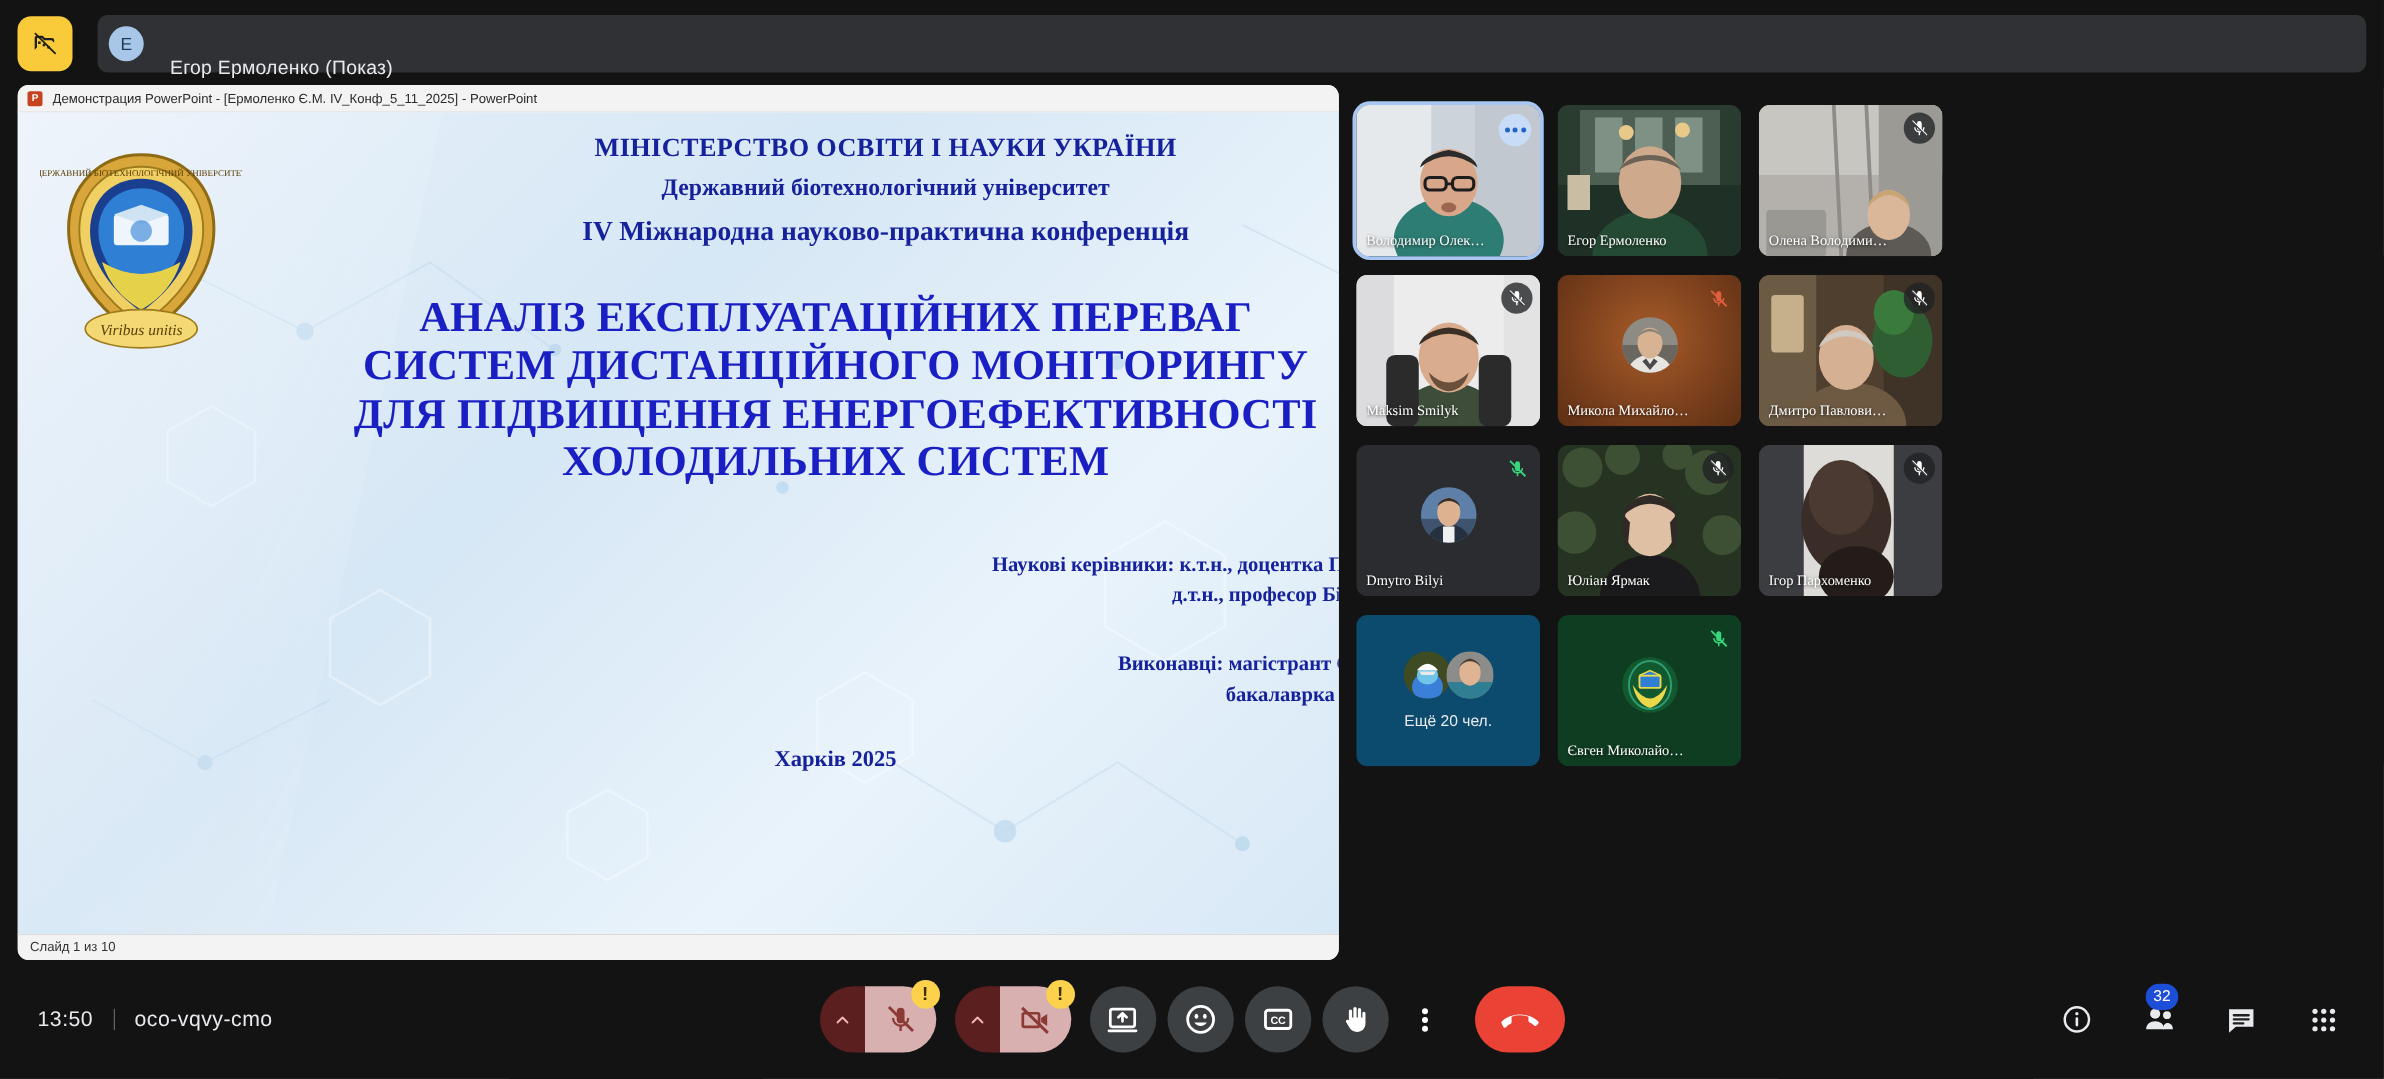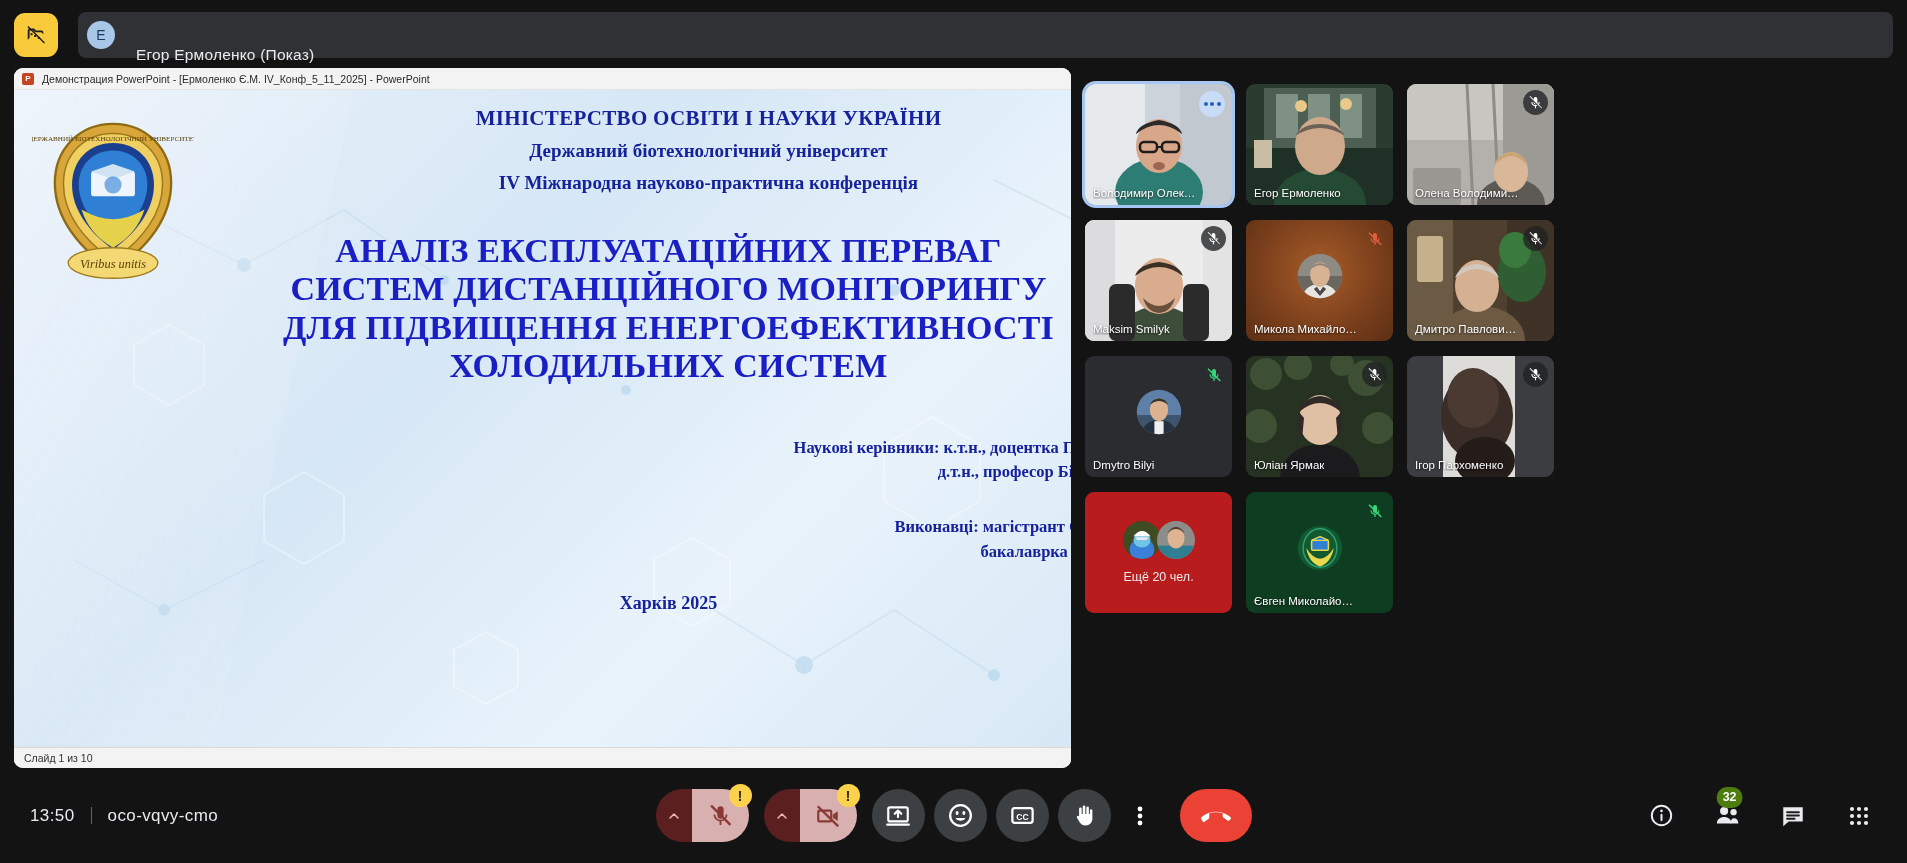--- a/index.html
+++ b/index.html
@@ -83,21 +83,21 @@
   .org-lines { text-align: center; }
   .org-line1 {
     font-size: 21px; font-weight: bold; color: #16229c; letter-spacing: .3px;
     margin-left: 80px;
   }
   .org-line2 {
     font-size: 19px; font-weight: bold; color: #16229c; margin-top: 9px;
     margin-left: 80px;
   }
   .org-line3 {
-    font-size: 19px; font-weight: bold; color: #16229c; margin-top: 10px;
+    font-size: 22px; font-weight: bold; color: #16229c; margin-top: 10px;
     margin-left: 80px;
   }
   .main-title {
     text-align: center; margin-top: 38px;
     font-size: 34px; line-height: 1.13; font-weight: bold;
     color: #1a1fc4; letter-spacing: .2px;
   }
   .main-title div { white-space: nowrap; }
 
   .sup-block {
@@ -139,42 +139,42 @@
   }
   .grid { grid-auto-rows: 121px; gap: 15px 14px; }
   .tile-bg { position: absolute; inset: 0; }
   .tile.active {
     box-shadow: 0 0 0 3px #a7c7f2; border-radius: 11px;
   }
   .tile-name {
     position: absolute; left: 8px; bottom: 6px; z-index: 4;
     font-size: 11.5px; color: #fff; font-weight: 500;
     text-shadow: 0 1px 3px rgba(0,0,0,.75);
-    max-width: 132px; white-space: nowrap; overflow: hidden; text-overflow: clip;
+    max-width: 132px; white-space: nowrap; overflow: hidden; text-overflow: clip; font-family: Liberation Serif, serif;
   }
   .mic-badge {
     position: absolute; right: 6px; top: 6px; z-index: 5;
     width: 25px; height: 25px; border-radius: 50%;
     display: flex; align-items: center; justify-content: center;
   }
   .mic-badge.dark { background: rgba(32,33,36,.78); }
   .mic-badge.plain { background: transparent; }
   .more-badge {
     position: absolute; right: 7px; top: 7px; z-index: 5;
     width: 26px; height: 26px; border-radius: 50%;
     background: #c8dcf7; display: flex; align-items: center; justify-content: center;
     gap: 2.5px; cursor: pointer;
   }
   .more-badge i { width: 4px; height: 4px; border-radius: 50%; background: #2264c5; display: block; }
   .avatar-circle {
     position: absolute; left: 50%; top: 46%; transform: translate(-50%,-50%);
     width: 46px; height: 46px; border-radius: 50%; overflow: hidden;
   }
   .more-people {
-    position: absolute; inset: 0; background: #b91c1c;
+    position: absolute; inset: 0; background: #0c4a6e;
     display: flex; flex-direction: column; align-items: center; justify-content: center;
   }
   .mp-avatars { display: flex; }
   .mp-avatars span { width: 38px; height: 38px; border-radius: 50%; display:block; }
   .mp-avatars span:nth-child(2) { margin-left: -4px; }
   .mp-label { margin-top: 11px; font-size: 12.5px; color: #e8eaed; font-weight: 500; }
 
   
   .bottombar {
     position: absolute; left: 0; bottom: 0; width: 1907px; height: 95px;
@@ -217,21 +217,21 @@
     margin-left: 11px;
   }
   .right-icons {
     position: absolute; right: 26px; display: flex; align-items: center; gap: 22px;
   }
   .ricon { width: 44px; height: 44px; border-radius: 50%; display: flex;
            align-items: center; justify-content: center; cursor: pointer; position: relative; }
   .count-badge {
     position: absolute; top: -7px; left: 50%; transform: translateX(-40%);
     min-width: 26px; height: 21px; padding: 0 6px; border-radius: 11px;
-    background: #4d7c0f; color: #fff; font-size: 12.5px; font-weight: 700;
+    background: #1d4ed8; color: #fff; font-size: 12.5px; font-weight: 400;
     display: flex; align-items: center; justify-content: center;
   }
   svg { display: block; }
 </style>
 </head>
 <body>
 
 <div class="topbar">
   <button class="stop-present-btn">
     <svg width="22" height="22" viewBox="0 0 24 24">

